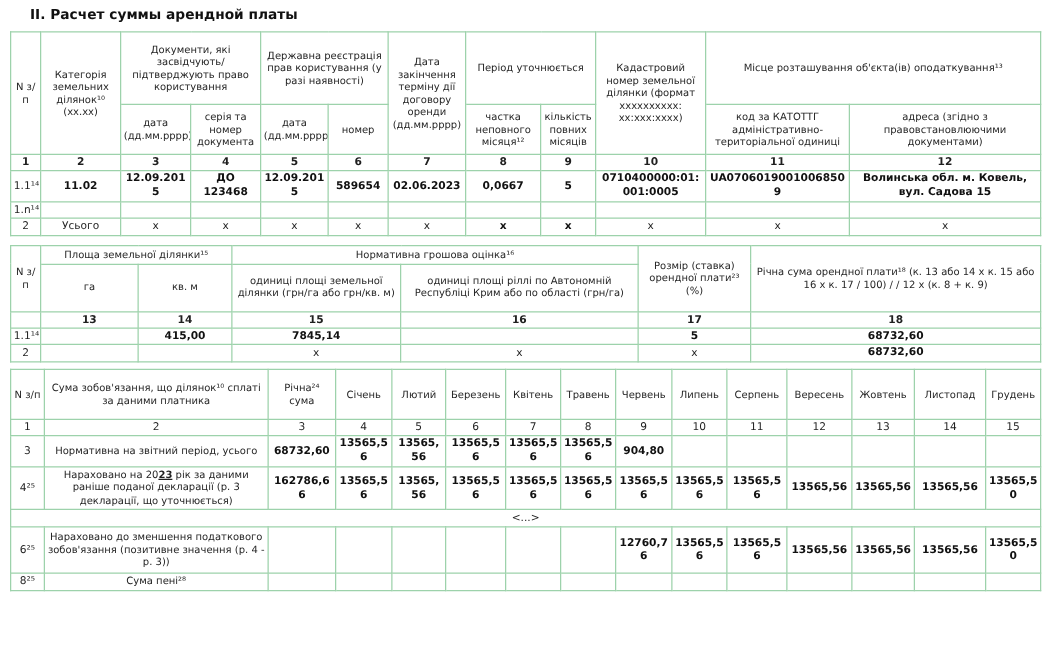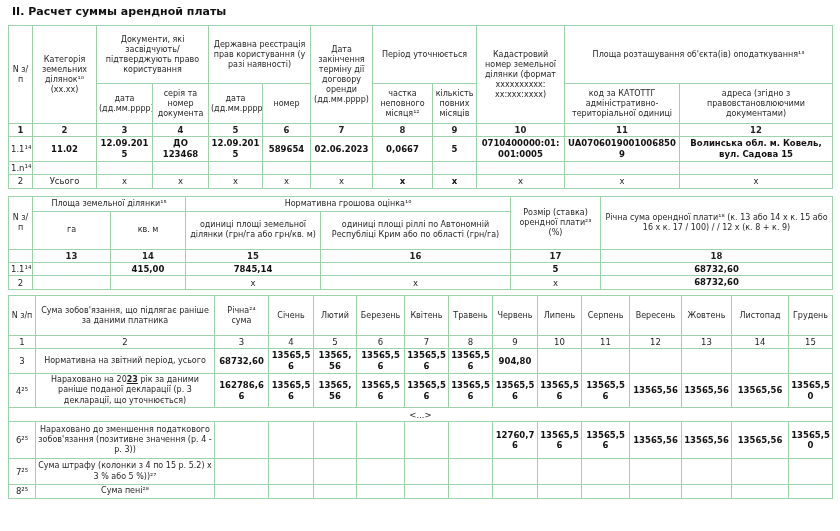--- a/index.html
+++ b/index.html
@@ -3,21 +3,21 @@
 <meta charset="utf-8">
 <style>
   :root { --green:#9dd2ab; --ink:#1f1f1f; }
   * { box-sizing:border-box; }
   html,body { margin:0; padding:0; }
   body {
     width:840px; height:531px; background:#ffffff; overflow:hidden;
     font-family:"DejaVu Sans","Liberation Sans",sans-serif; color:var(--ink);
   }
   .wrap { padding:3px 8px 0 8px; }
-  .sec-title { font-size:11px; font-weight:bold; color:#111; margin:2px 0 7px 4px; }
+  .sec-title { font-size:11px; font-weight:bold; color:#111; margin:2px 0 7px 16px; }
   table { border-collapse:collapse; table-layout:fixed; width:824px; background:#fff; }
   th,td {
     border:1px solid var(--green);
     padding:1px 2px; text-align:center; vertical-align:middle;
     font-weight:normal; overflow:hidden;
   }
   .hdr th { font-size:8px; line-height:1.25; color:#262626; }
   tr.num td { font-size:8.5px; font-weight:bold; height:13px; }
   tr.num-plain td { font-size:8.5px; font-weight:normal; height:13px; }
   td.val { font-size:8.5px; font-weight:bold; color:#111; overflow-wrap:anywhere; line-height:1.25; }
@@ -54,21 +54,21 @@
     </colgroup>
     <tbody>
         <tr class="hdr h58">
       <th rowspan="2">N з/п</th>
       <th rowspan="2">Категорія земельних ділянок¹⁰ (хх.хх)</th>
       <th colspan="2">Документи, які засвідчують/ підтверджують право користування</th>
       <th colspan="2">Державна реєстрація прав користування (у разі наявності)</th>
       <th rowspan="2">Дата закінчення терміну дії договору оренди (дд.мм.рррр)</th>
       <th colspan="2">Період уточнюється</th>
       <th rowspan="2">Кадастровий номер земельної ділянки (формат хххххххххх: хх:ххх:хххх)</th>
-      <th colspan="2">Площа розташування об'єкта(ів) оподаткування¹³</th>
+      <th colspan="2">Місце розташування об'єкта(ів) оподаткування¹³</th>
     </tr>
     <tr class="hdr h40">
       <th>дата (дд.мм.рррр)</th>
       <th>серія та номер документа</th>
       <th>дата (дд.мм.рррр)</th>
       <th>номер</th>
       <th>частка неповного місяця¹²</th>
       <th>кількість повних місяців</th>
       <th>код за КАТОТТГ адміністративно-територіальної одиниці</th>
       <th>адреса (згідно з правовстановлюючими документами)</th>
@@ -205,21 +205,21 @@
         <col style="width:44px">
         <col style="width:48px">
       <col style="width:52px">
         <col style="width:50px">
         <col style="width:57px">
         <col style="width:44px">
     </colgroup>
     <tbody>
         <tr class="hdr h40">
       <th>N з/п</th>
-      <th>Сума зобов'язання, що підлягає раніше за даними платника</th>
+      <th>Сума зобов'язання, що ділянок¹⁰ сплаті за даними платника</th>
       <th>Річна²⁴ сума</th>
       <th>Січень</th>
       <th>Лютий</th>
       <th>Березень</th>
       <th>Квітень</th>
       <th>Травень</th>
       <th>Червень</th>
       <th>Липень</th>
       <th>Серпень</th>
       <th>Вересень</th>
@@ -291,37 +291,20 @@
           <td></td>
       <td></td>
       <td class="val">12760,76</td>
       <td class="val">13565,56</td>
       <td class="val">13565,56</td>
       <td class="val">13565,56</td>
       <td class="val">13565,56</td>
       <td class="val">13565,56</td>
       <td class="val">13565,50</td>
     </tr>
-    <tr class="r27">
-      <td class="plain">7²⁵</td>
-      <td class="lbl">Сума штрафу (колонки з 4 по 15 р. 5.2) х 3 % або 5 %))²⁷</td>
-      <td></td>
-      <td></td>
-          <td></td>
-      <td></td>
-          <td></td>
-      <td></td>
-          <td></td>
-      <td></td>
-          <td></td>
-      <td></td>
-          <td></td>
-      <td></td>
-          <td></td>
-    </tr>
     <tr class="r13">
       <td class="plain">8²⁵</td>
       <td class="lbl">Сума пені²⁸</td>
       <td></td>
       <td></td>
           <td></td>
       <td></td>
           <td></td>
       <td></td>
           <td></td>

